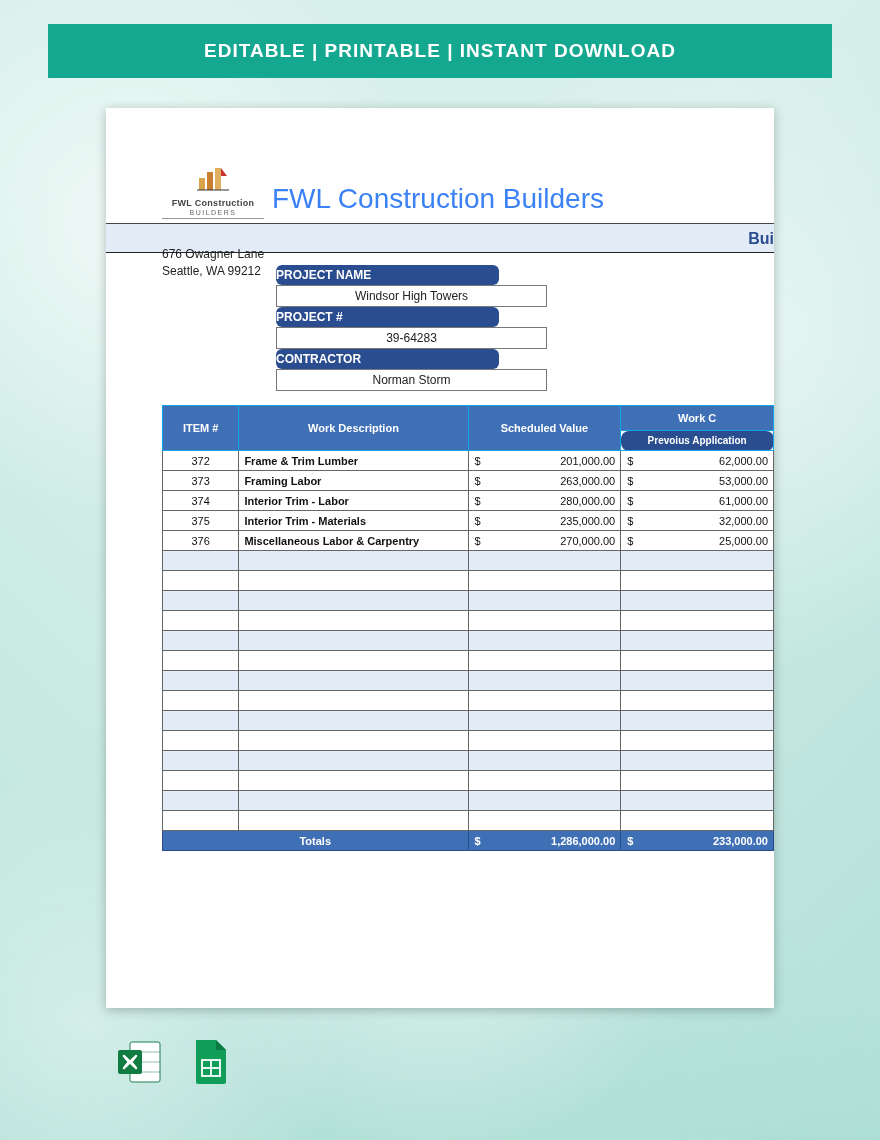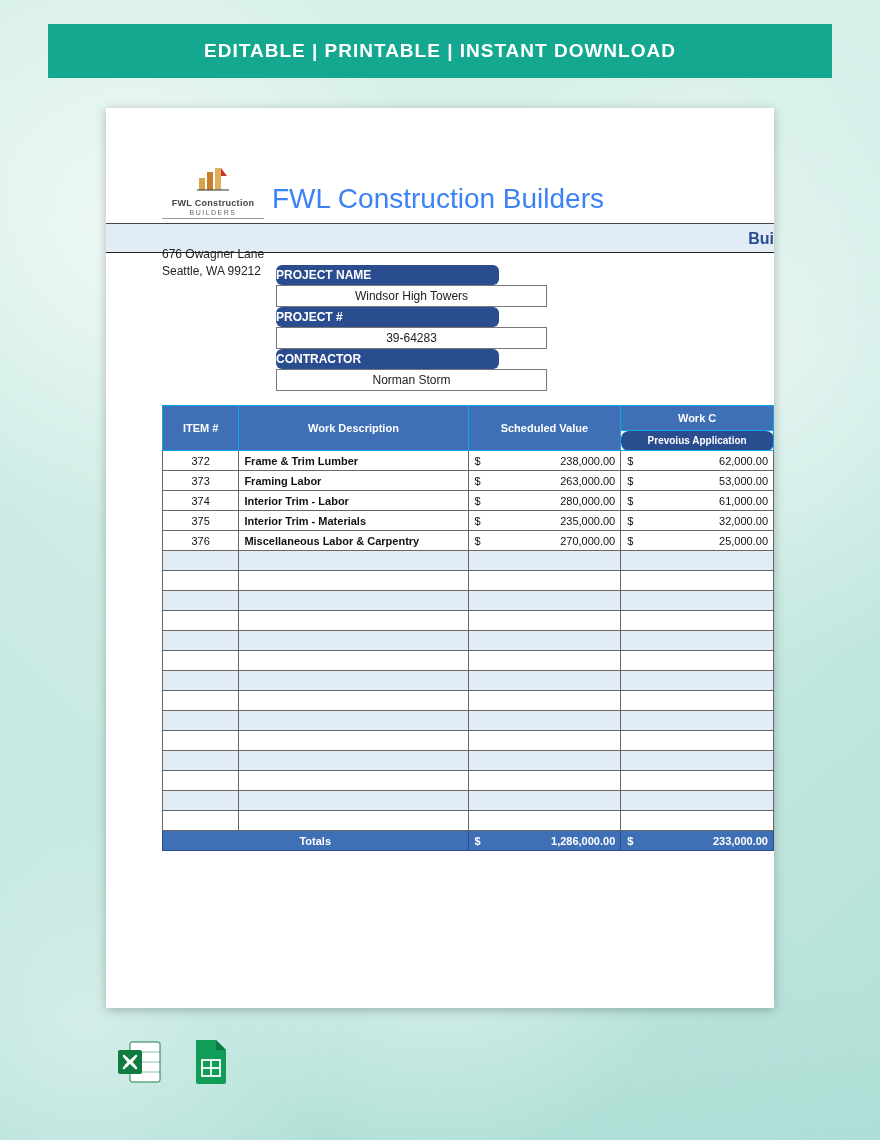--- a/index.html
+++ b/index.html
@@ -202,21 +202,21 @@
       <tr>
         <th class="sub">Prevoius Application</th>
       </tr>
     </thead>
     <tbody id="table-body">
         <tr>
           <td class="item">372</td>
           <td class="desc">Frame &amp; Trim Lumber</td>
           <td class="cur">
             <span class="sym">$</span>
-            <span class="num">238,000.00</span>
+            <span class="num">201,000.00</span>
           </td>
           <td class="cur">
             <span class="sym">$</span>
             <span class="num">62,000.00</span>
           </td>
         </tr>
         <tr>
           <td class="item">373</td>
           <td class="desc">Framing Labor</td>
           <td class="cur">

